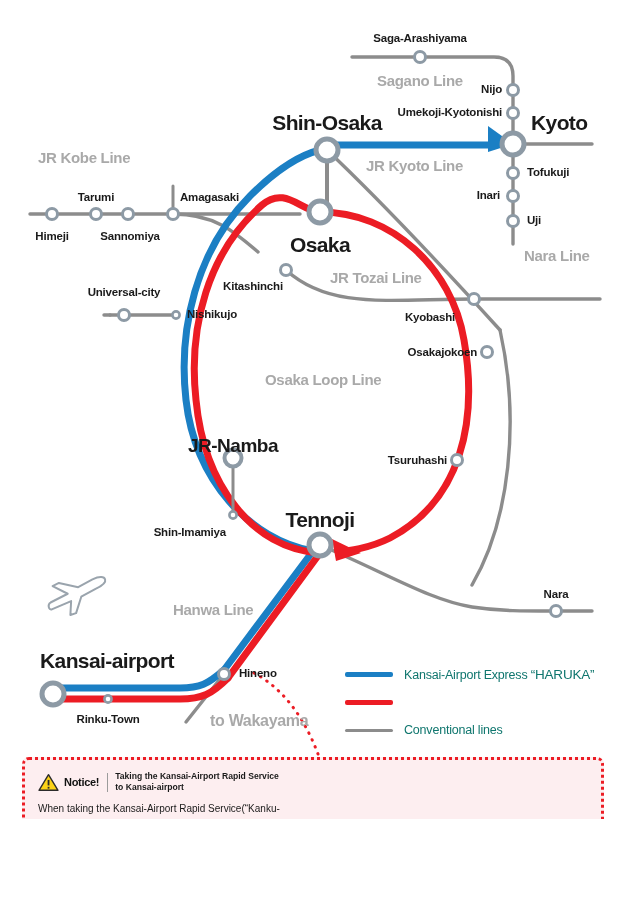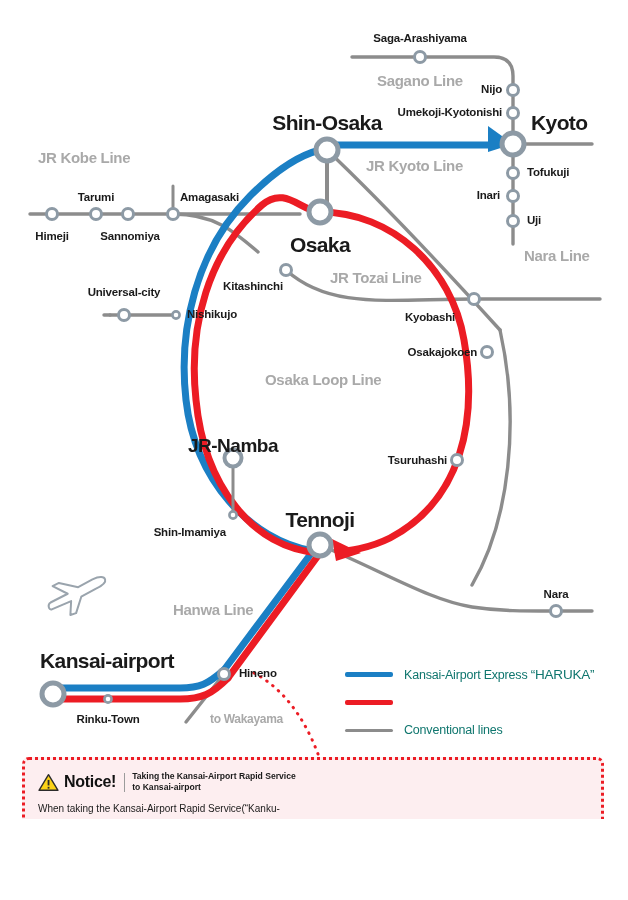--- a/index.html
+++ b/index.html
@@ -26,21 +26,21 @@
     line-height:1;
     letter-spacing:-0.2px;
   }
   .lbl.sm{font-size:11.5px;font-weight:bold;}
   .lbl.lg{font-size:19px;font-weight:bold;letter-spacing:-0.5px;}
   .lbl.xl{font-size:21px;font-weight:bold;letter-spacing:-0.6px;}
   .lbl.line-name{
     color:#a9a9a9;font-weight:bold;font-size:13.5px;letter-spacing:-0.3px;
   }
   .lbl.line-name.big{font-size:15px;}
-  .lbl.line-name.small{font-size:12px;}
+  .lbl.line-name.small{font-size:16px;}
   .lbl.c{transform:translateX(-50%);}
   .lbl.r{transform:translateX(-100%);}
 
   
   #legend{position:absolute;left:345px;top:662px;width:280px;}
   .legend-row{display:flex;align-items:center;height:24px;margin-bottom:4px;}
   .legend-swatch{width:48px;height:5px;border-radius:2px;flex:0 0 48px;}
   .legend-swatch.thin{height:3px;}
   .legend-text{
     margin-left:11px;font-size:12.5px;font-weight:normal;color:#0f766e;
@@ -53,21 +53,21 @@
     position:absolute;left:22px;top:757px;width:582px;height:104px;
     background:#fdeef0;
     border:3px dotted #ec1c24;
     border-radius:7px;
     box-sizing:border-box;
   }
   #notice-left{position:absolute;left:13px;top:9px;width:272px;}
   .notice-head{display:flex;align-items:center;height:26px;}
   .warn-ico{width:21px;height:19px;flex:0 0 21px;}
   .notice-title{
-    font-size:16px;font-weight:bold;color:#111;margin-left:5px;letter-spacing:-0.3px;
+    font-size:11px;font-weight:bold;color:#111;margin-left:5px;letter-spacing:-0.3px;
   }
   .notice-div{
     width:1px;height:19px;background:#9b9b9b;margin:0 7px 0 8px;flex:0 0 1px;
   }
   .notice-sub{font-size:8.6px;line-height:1.32;color:#1a1a1a;font-weight:bold;}
   .notice-body{
     margin-top:7px;font-size:10px;line-height:1.45;color:#1a1a1a;
   }
 </style>
 </head>

